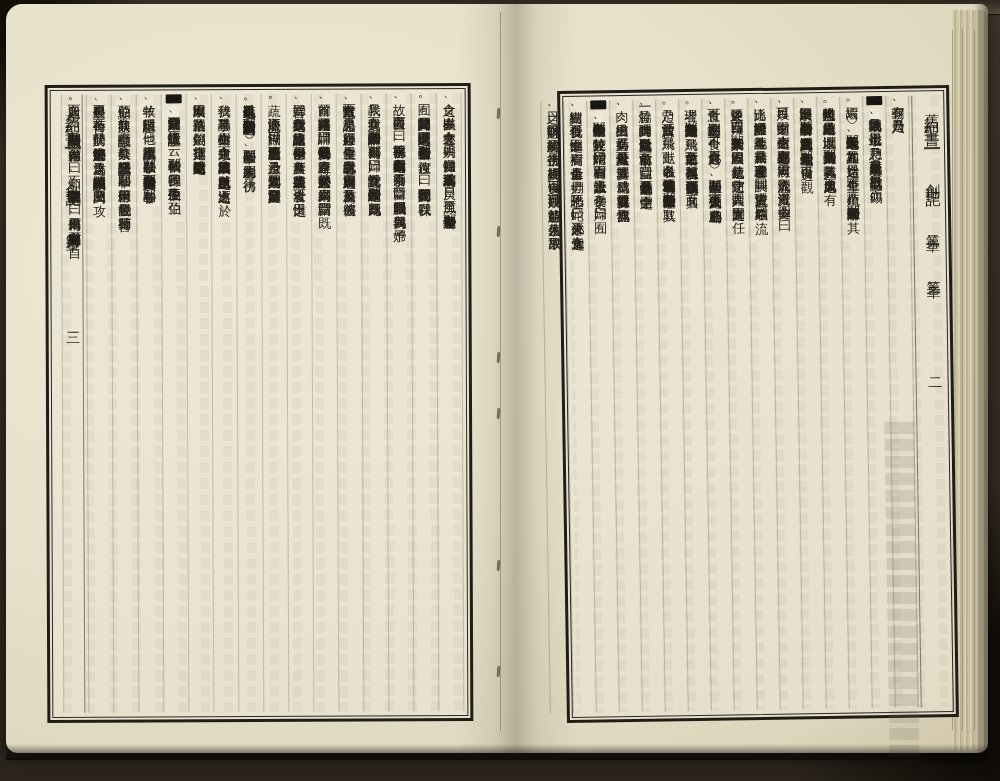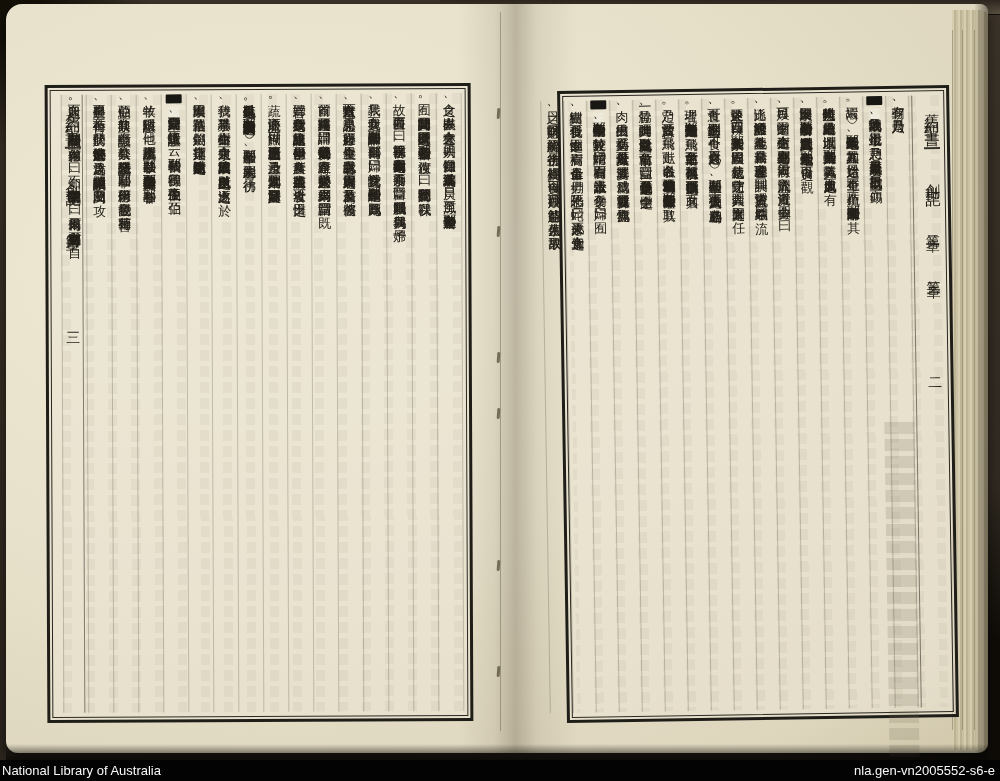--- a/index.html
+++ b/index.html
@@ -148,17 +148,13 @@
           <div class="col"><span>之日、爾目必明、能辨善惡、彷彿上帝。婦視其樹、食可適口、觀可娛目、能益智慧、使人生慕、故取果</span></div>
         </div>
       <div class="banxin">
         <span class="bx-title">舊約聖書</span><span class="bx-rule"></span><span class="bx-book">創世記</span><span><span class="bx-chap">第二章</span><span class="bx-chap">第三章</span></span><span class="bx-page">二</span>
       </div>
     </div>
   </div>
 
   <div class="shadow-under"></div>
 
-  <div class="bar">
-    <span>National Library of Australia</span>
-    <span>nla.gen-vn2005552-s6-e</span>
-  </div>
 </div>
 
 </body></html>

